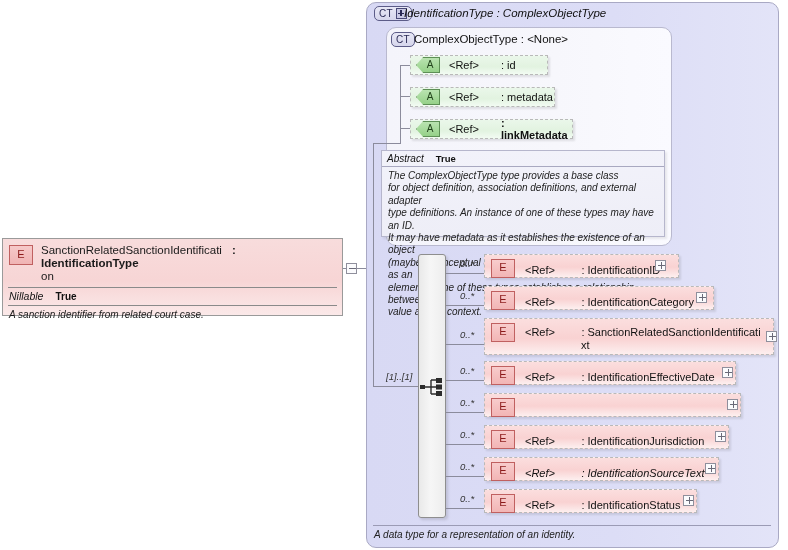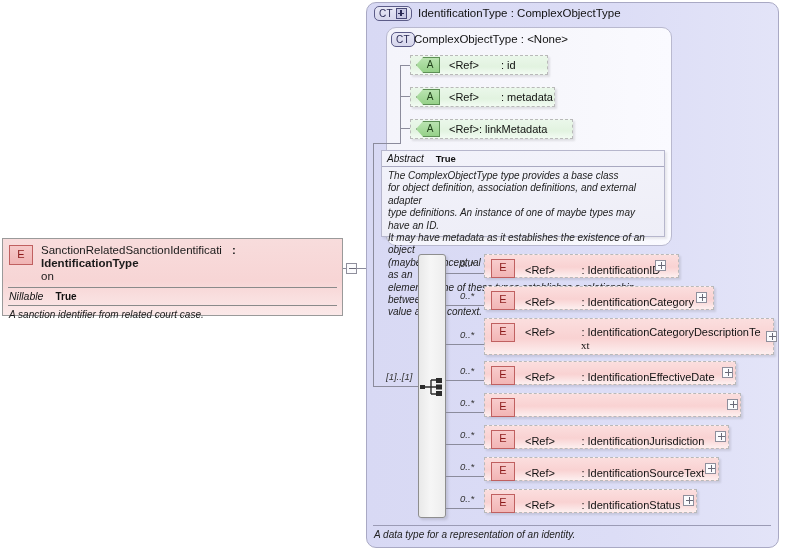--- a/index.html
+++ b/index.html
@@ -160,21 +160,21 @@
   <div class="abs line lineH" style="left:343px;top:268px;width:3px;"></div>
   <div class="abs expander" style="left:346px;top:263px;"></div>
   <div class="abs line lineH" style="left:357px;top:268px;width:17px;"></div>
 
   <div class="abs ctPanel" style="left:366px;top:2px;width:413px;height:546px;"></div>
 
   <div class="abs ctBadge" style="left:374px;top:6px;">
     <span>CT</span>
     <span class="plusbox"></span>
   </div>
-  <div class="abs ctTitle" style="left:418px;top:7px;">IdentificationType : ComplexObjectType</div>
+  <div class="abs ctTitle" style="left:404px;top:7px;font-style:italic;">IdentificationType : ComplexObjectType</div>
 
   <div class="abs ctInner" style="left:386px;top:27px;width:286px;height:219px;"></div>
   <div class="abs ctBadge" style="left:391px;top:32px;">
     <span>CT</span>
   </div>
   <div class="abs ctTitle" style="left:414px;top:33px;">ComplexObjectType : &lt;None&gt;</div>
 
   <div class="abs line lineV" style="left:400px;top:65px;height:78px;"></div>
   <div class="abs line lineH" style="left:400px;top:65px;width:10px;"></div>
   <div class="abs line lineH" style="left:400px;top:96px;width:10px;"></div>
@@ -189,33 +189,33 @@
 
   <div class="abs attrBox" style="left:410px;top:87px;width:145px;height:20px;">
     <div class="badgeA">A</div>
     <span class="refTxt">&lt;Ref&gt;</span>
     <span class="nameTxt" style="margin-left:22px;">: metadata</span>
   </div>
 
   <div class="abs attrBox" style="left:410px;top:119px;width:163px;height:20px;">
     <div class="badgeA">A</div>
     <span class="refTxt">&lt;Ref&gt;</span>
-    <span class="nameTxt" style="">: linkMetadata</span>
+    <span class="nameTxt" style="margin-left:22px;font-weight:bold;">: linkMetadata</span>
   </div>
 
   <div class="abs annotBox" style="left:381px;top:150px;width:284px;height:87px;">
     <div class="annotHdr">
       <span class="k">Abstract</span>
       <span class="v">True</span>
     </div>
     <div class="annotSep"></div>
     <div class="annotBody">
       <div>The ComplexObjectType type provides a base class</div>
       <div>for object definition, association definitions, and external adapter</div>
-      <div>type definitions. An instance of one of maybe types may have an ID.</div>
+      <div>type definitions. An instance of one of these types may have an ID.</div>
       <div>It may have metadata as it establishes the existence of an object</div>
       <div>(maybe a conceptual object). It may also have link metadata, as an</div>
       <div>element of one of these types establishes a relationship between its</div>
       <div>value and its context.</div>
     </div>
   </div>
 
   <div class="abs line lineV" style="left:373px;top:143px;height:243px;"></div>
   <div class="abs line lineH" style="left:373px;top:386px;width:45px;"></div>
   <div class="abs occ" style="left:386px;top:371px;">[1]..[1]</div>
@@ -251,22 +251,22 @@
     </div>
   </div>
   <div class="abs expander expanderPlus" style="left:696px;top:292px;"></div>
 
   <div class="abs line lineH" style="left:446px;top:344px;width:38px;"></div>
   <div class="abs occ" style="left:460px;top:329px;">0..*</div>
   <div class="abs eBox" style="left:484px;top:318px;width:290px;height:37px;">
     <div class="eBadge">E</div>
     <div style="padding-top:5px;line-height:13px;">
       <span class="refTxt">&lt;Ref&gt;</span>
-      <span class="nameTxt" style="margin-left:22px;">: IdentificationCategoryDescriptionTe</span>
-      <div class="nameTxt" style="margin-left:56px;font-family:Liberation Serif, serif;">xt</div>
+      <span class="nameTxt" style="margin-left:22px;">: SanctionRelatedSanctionIdentificati</span>
+      <div class="nameTxt" style="margin-left:56px;">xt</div>
     </div>
   </div>
   <div class="abs expander expanderPlus" style="left:766px;top:331px;"></div>
 
   <div class="abs line lineH" style="left:446px;top:380px;width:38px;"></div>
   <div class="abs occ" style="left:460px;top:365px;">0..*</div>
   <div class="abs eBox" style="left:484px;top:361px;width:252px;height:24px;">
     <div class="eBadge">E</div>
     <div style="padding-top:5px;">
       <span class="refTxt">&lt;Ref&gt;</span>
@@ -290,21 +290,21 @@
       <span class="refTxt">&lt;Ref&gt;</span>
       <span class="nameTxt" style="margin-left:22px;">: IdentificationJurisdiction</span>
     </div>
   </div>
   <div class="abs expander expanderPlus" style="left:715px;top:431px;"></div>
 
   <div class="abs line lineH" style="left:446px;top:476px;width:38px;"></div>
   <div class="abs occ" style="left:460px;top:461px;">0..*</div>
   <div class="abs eBox" style="left:484px;top:457px;width:235px;height:24px;">
     <div class="eBadge">E</div>
-    <div style="padding-top:5px;">
+    <div style="padding-top:5px;font-style:italic;">
       <span class="refTxt">&lt;Ref&gt;</span>
       <span class="nameTxt" style="margin-left:22px;">: IdentificationSourceText</span>
     </div>
   </div>
   <div class="abs expander expanderPlus" style="left:705px;top:463px;"></div>
 
   <div class="abs line lineH" style="left:446px;top:508px;width:38px;"></div>
   <div class="abs occ" style="left:460px;top:493px;">0..*</div>
   <div class="abs eBox" style="left:484px;top:489px;width:213px;height:24px;">
     <div class="eBadge">E</div>

